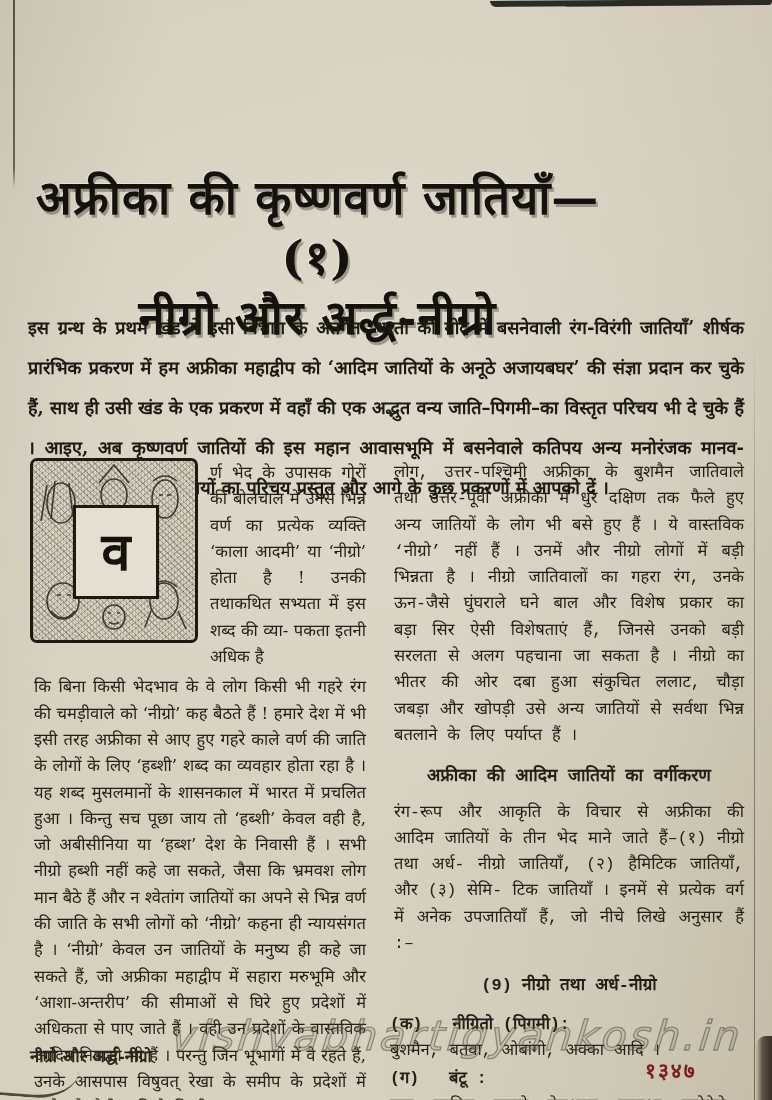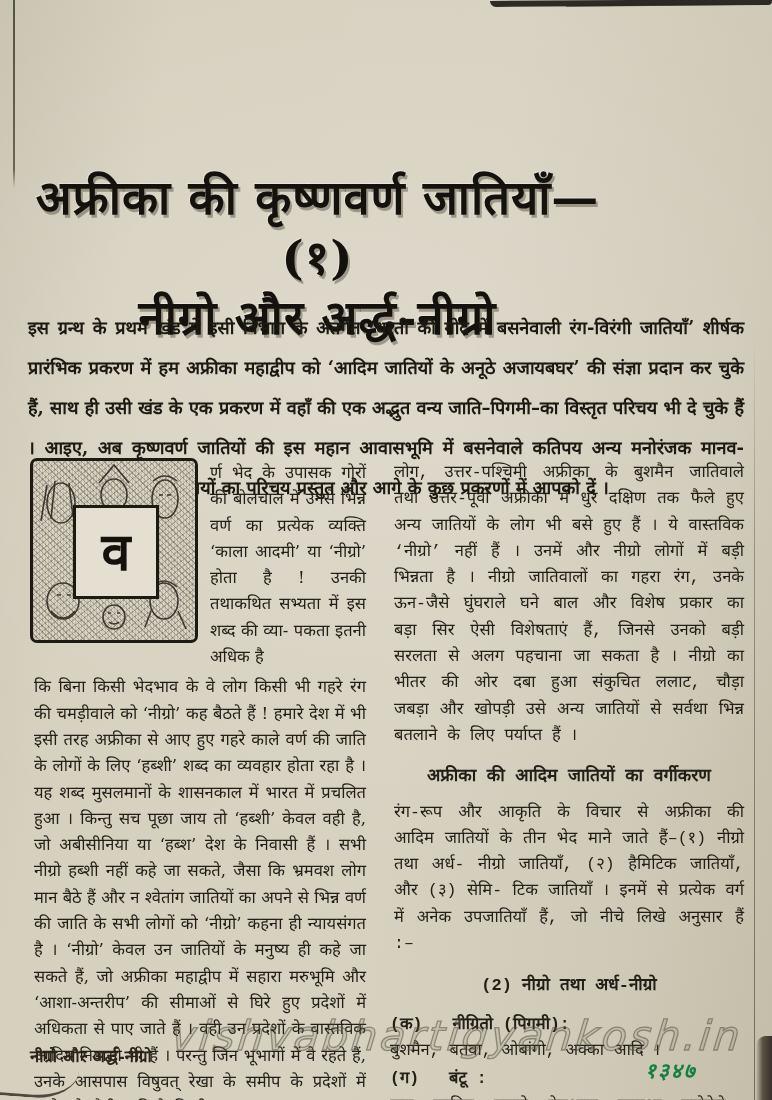--- a/index.html
+++ b/index.html
@@ -59,21 +59,21 @@
 
   .sec-heading{font-weight:700;font-size:17.5px;text-align:center;margin:14px 0 10px 0;text-align-last:center;}
   .sub-heading{font-weight:700;font-size:17px;text-align:center;margin:16px 0 12px 0;text-align-last:center;}
   .cls-item{margin:2px 0 0 0;}
   .cls-head{text-align:left;text-align-last:left;}
   .cls-label{font-weight:700;}
   .cls-name{font-weight:700;margin-left:20px;}
   .cls-members{text-align:left;text-align-last:left;}
 
   .footer-title{position:absolute;left:30px;top:1044px;font-size:16.5px;font-weight:700;color:#2a2419;}
-  .page-number{position:absolute;left:645px;top:1056px;font-size:21px;font-weight:700;color:#15803d;letter-spacing:2px;font-style:italic;}
+  .page-number{position:absolute;left:645px;top:1056px;font-size:21px;font-weight:700;color:#7f1d1d;letter-spacing:2px;}
 
   .watermark{
     position:absolute;left:172px;top:1012px;width:600px;
     font-family:"DejaVu Sans","Liberation Sans",sans-serif;
     font-style:italic;font-size:41px;letter-spacing:3px;
     color:rgba(80,74,60,.10);
     -webkit-text-stroke:1.3px rgba(86,80,64,.55);
     transform:skewX(-6deg);
     white-space:nowrap;
   }
@@ -121,21 +121,21 @@
       </div>
     </div>
     <p>र्ण भेद के उपासक गोरों की बोलचाल में उनसे भिन्न वर्ण का प्रत्येक व्यक्ति ‘काला आदमी’ या ‘नीग्रो’ होता है ! उनकी तथाकथित सभ्यता में इस शब्द की व्या- पकता इतनी अधिक है</p>
     <p>कि बिना किसी भेदभाव के वे लोग किसी भी गहरे रंग की चमड़ीवाले को ‘नीग्रो’ कह बैठते हैं ! हमारे देश में भी इसी तरह अफ्रीका से आए हुए गहरे काले वर्ण की जाति के लोगों के लिए ‘हब्शी’ शब्द का व्यवहार होता रहा है । यह शब्द मुसलमानों के शासनकाल में भारत में प्रचलित हुआ । किन्तु सच पूछा जाय तो ‘हब्शी’ केवल वही है, जो अबीसीनिया या ‘हब्श’ देश के निवासी हैं । सभी नीग्रो हब्शी नहीं कहे जा सकते, जैसा कि भ्रमवश लोग मान बैठे हैं और न श्वेतांग जातियों का अपने से भिन्न वर्ण की जाति के सभी लोगों को ‘नीग्रो’ कहना ही न्यायसंगत है । ‘नीग्रो’ केवल उन जातियों के मनुष्य ही कहे जा सकते हैं, जो अफ्रीका महाद्वीप में सहारा मरुभूमि और ‘आशा-अन्तरीप’ की सीमाओं से घिरे हुए प्रदेशों में अधिकता से पाए जाते हैं । वही उन प्रदेशों के वास्तविक आदिम निवासी भी हैं । परन्तु जिन भूभागों में वे रहते हैं, उनके आसपास विषुवत् रेखा के समीप के प्रदेशों में रहनेवाले बौनी जाति के पिग्मी</p>
   </div>
 
   <div class="col col-right">
     <p>लोग, उत्तर-पश्चिमी अफ्रीका के बुशमैन जातिवाले तथा उत्तर-पूर्वी अफ्रीका में धुर दक्षिण तक फैले हुए अन्य जातियों के लोग भी बसे हुए हैं । ये वास्तविक ‘नीग्रो’ नहीं हैं । उनमें और नीग्रो लोगों में बड़ी भिन्नता है । नीग्रो जातिवालों का गहरा रंग, उनके ऊन-जैसे घुंघराले घने बाल और विशेष प्रकार का बड़ा सिर ऐसी विशेषताएं हैं, जिनसे उनको बड़ी सरलता से अलग पहचाना जा सकता है । नीग्रो का भीतर की ओर दबा हुआ संकुचित ललाट, चौड़ा जबड़ा और खोपड़ी उसे अन्य जातियों से सर्वथा भिन्न बतलाने के लिए पर्याप्त हैं ।</p>
     <div class="sec-heading">अफ्रीका की आदिम जातियों का वर्गीकरण</div>
     <p>रंग-रूप और आकृति के विचार से अफ्रीका की आदिम जातियों के तीन भेद माने जाते हैं–(१) नीग्रो तथा अर्ध- नीग्रो जातियाँ, (२) हैमिटिक जातियाँ, और (३) सेमि- टिक जातियाँ । इनमें से प्रत्येक वर्ग में अनेक उपजातियाँ हैं, जो नीचे लिखे अनुसार हैं :–</p>
-    <div class="sub-heading">(2) नीग्रो तथा अर्ध-नीग्रो</div>
+    <div class="sub-heading">(9) नीग्रो तथा अर्ध-नीग्रो</div>
 
     <div class="cls-item">
       <div class="cls-head">
         <span class="cls-label">(क)</span>
         <span class="cls-name">नीग्रितो (पिगमी):</span>
       </div>
       <div class="cls-members">बुशमैन, बतवा, ओबांगो, अक्का आदि ।</div>
     </div>
 
 

